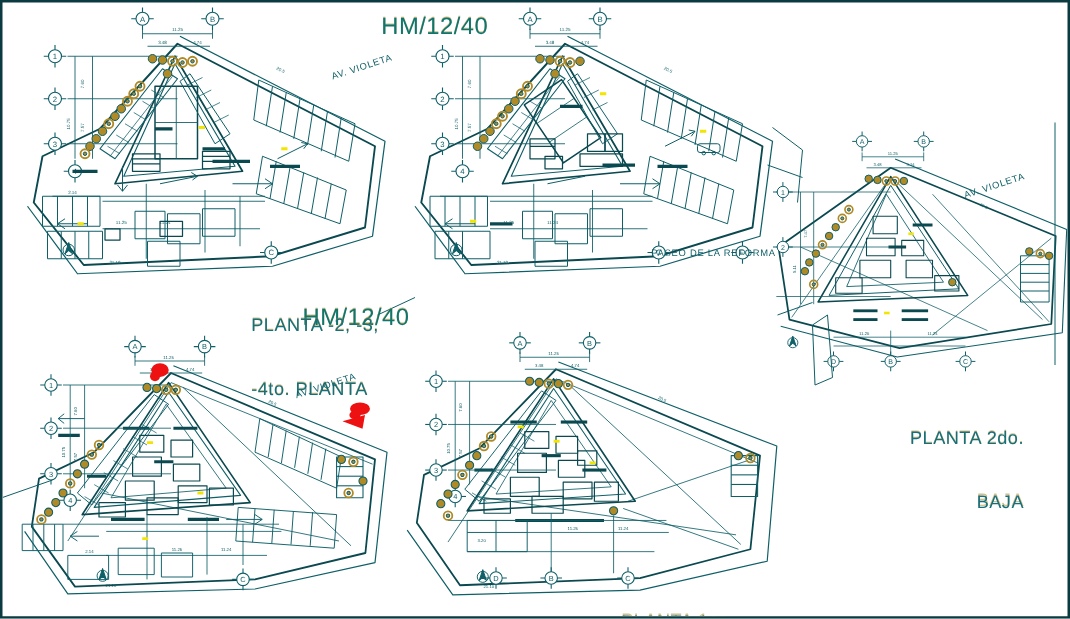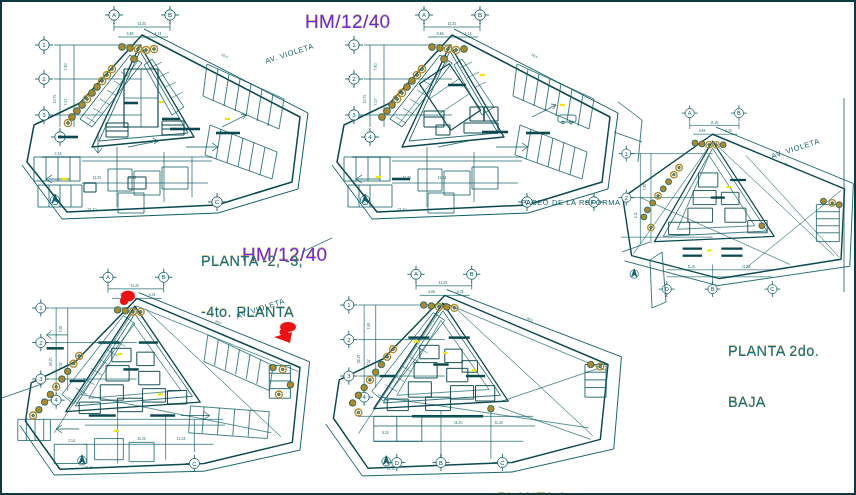--- a/index.html
+++ b/index.html
@@ -25,21 +25,21 @@
   .txt {
     position: absolute;
     color: #0f6874;
     font-family: "Liberation Sans", sans-serif;
     white-space: pre;
     letter-spacing: 0.4px;
     text-shadow: 0 -1px 0 rgba(183,138,40,0.55);
   }
   .title-big {
     font-size: 19px;
-    color: #6d28d9;
+    color: #0f766e;
   }
   .plan-label {
     font-size: 14.5px;
     line-height: 17px;
     color: #15707c;
   }
   .street-label {
     font-size: 7.5px;
     color: #0f5f68;
     text-shadow: none;
@@ -872,21 +872,21 @@
 
   <div class="txt title-big" style="left:303px; top:9px;">HM/12/40</div>
 
   <div class="txt title-big" style="left:240px; top:242px;">HM/12/40</div>
 
   <div class="txt plan-label" style="left:199px; top:217px;">
     <div>PLANTA -2, -3,</div>
     <div>-4to. PLANTA</div>
   </div>
 
-  <div class="txt plan-label" style="left:726px; top:307px;">
+  <div class="txt plan-label" style="left:726px; top:307px;text-align:right;">
     <div>PLANTA 2do.</div>
     <div>BAJA</div>
   </div>
 
   <div class="txt plan-label" style="left:183px; top:457px;">
     <div>PLANTA BAJA</div>
   </div>
 
   <div class="txt plan-label" style="left:495px; top:454px;">
     <div>PLANTA 1er.</div>

